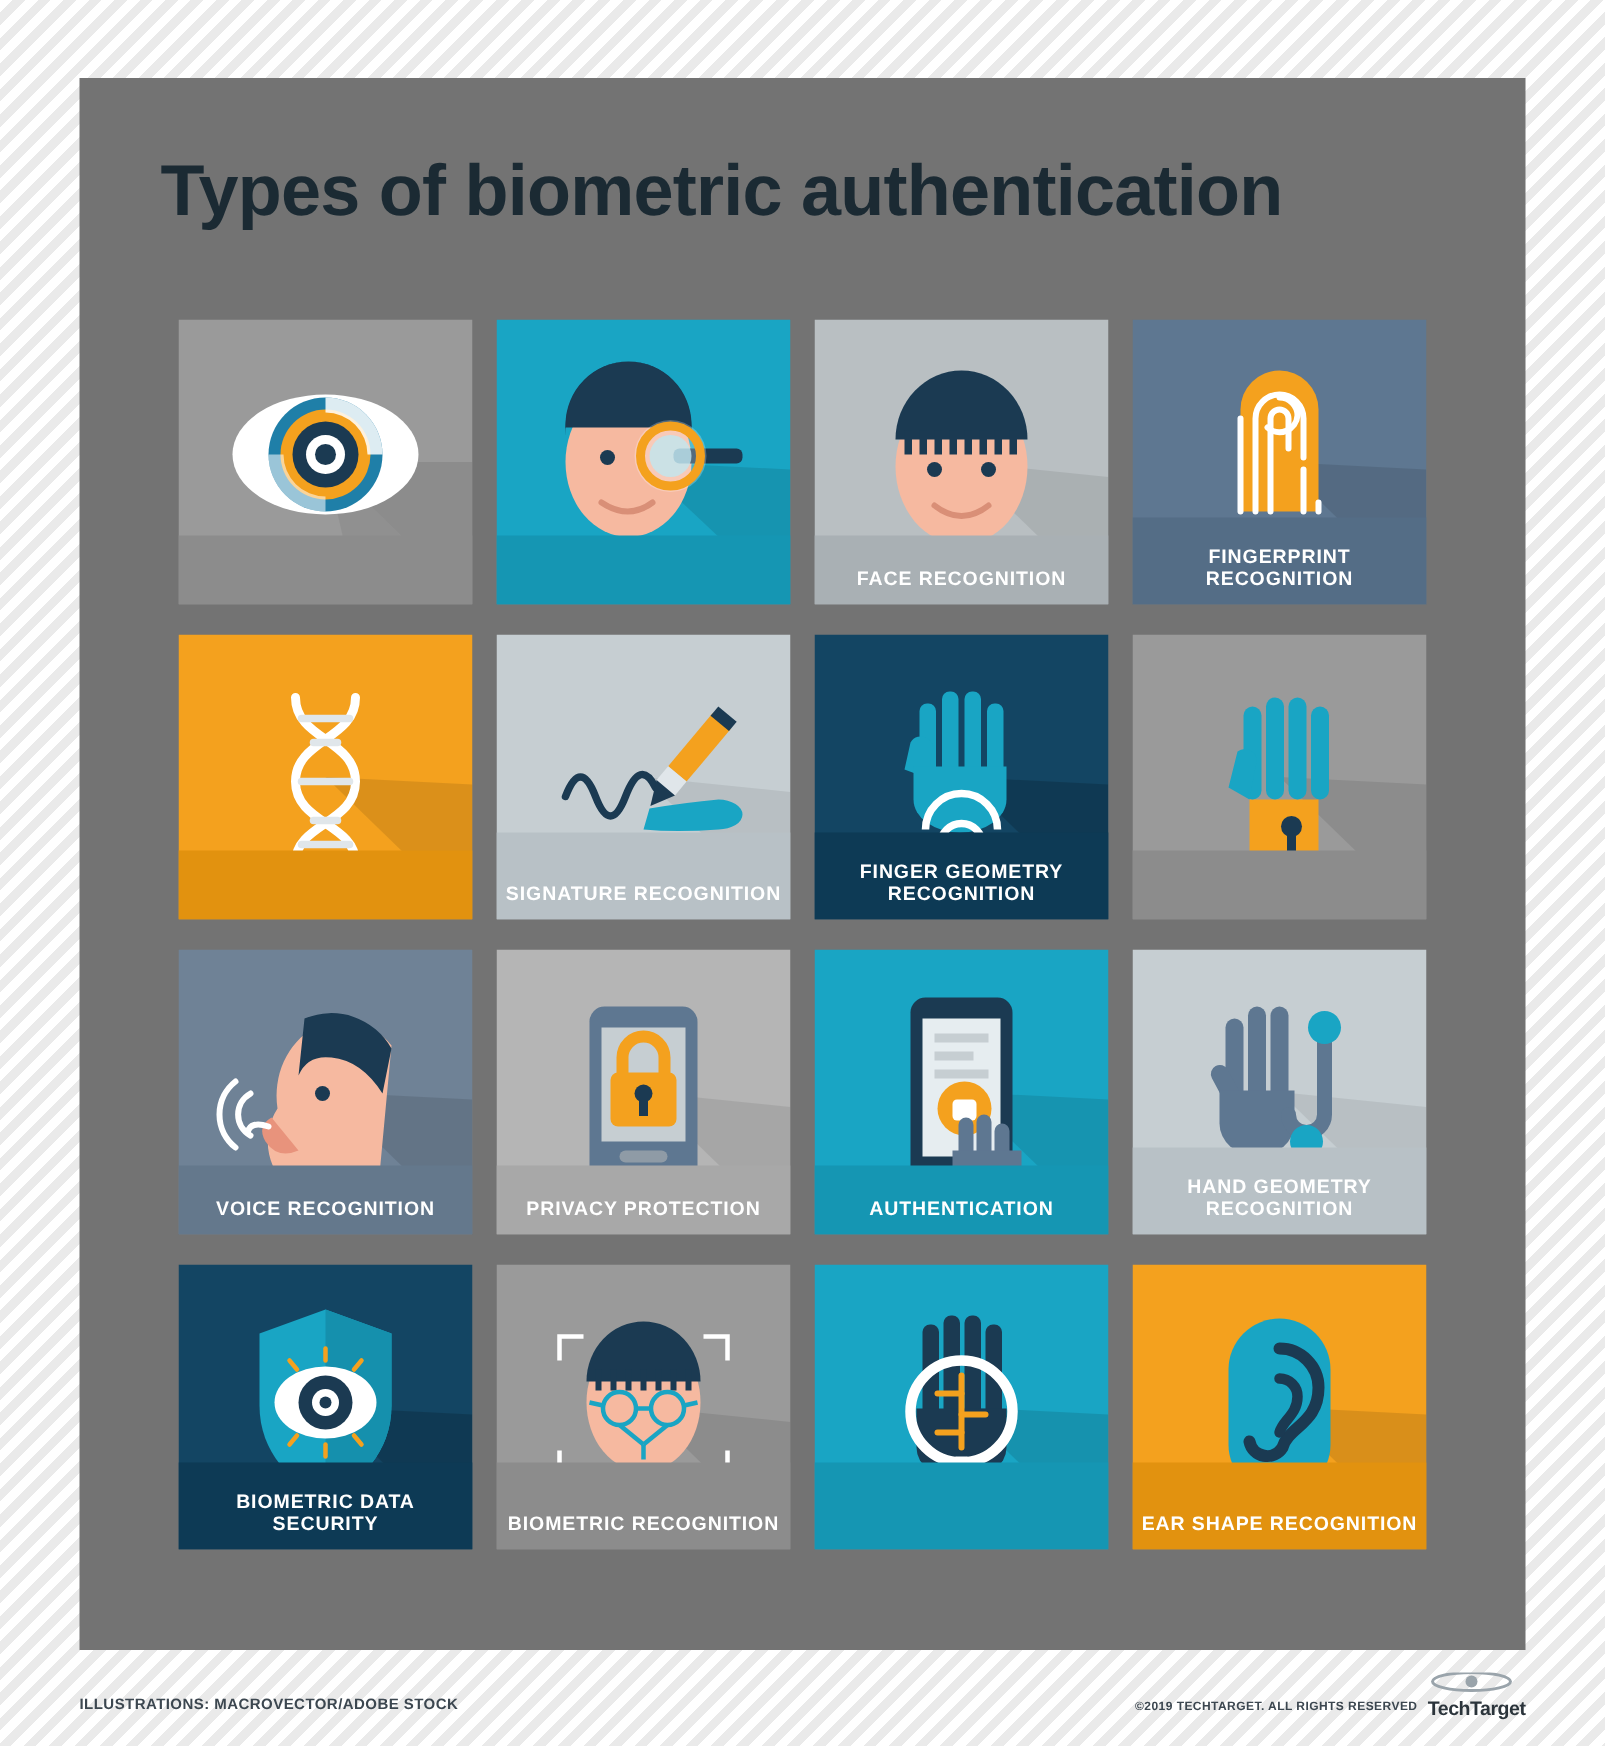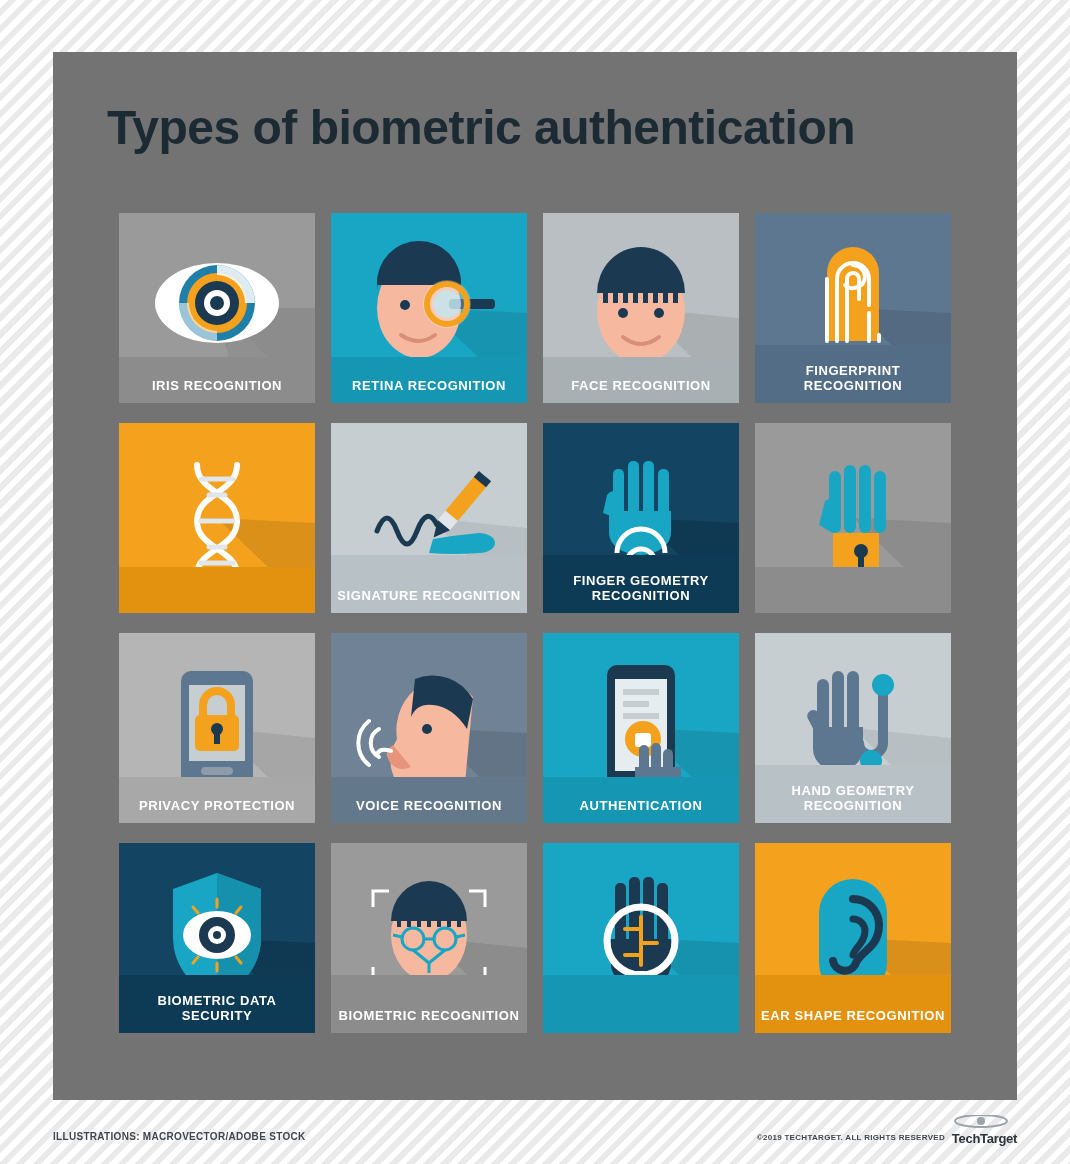--- a/index.html
+++ b/index.html
@@ -149,40 +149,38 @@
           <circle cx="98" cy="90" r="38" fill="#1f7fa8"></circle>
           <circle cx="98" cy="90" r="30" fill="#f4a11e"></circle>
           <circle cx="98" cy="90" r="22" fill="#1b3a52"></circle>
           <circle cx="98" cy="90" r="13" fill="#ffffff"></circle>
           <circle cx="98" cy="90" r="7" fill="#1b3a52"></circle>
           <path d="M98 52 A38 38 0 0 1 136 90 L126 90 A28 28 0 0 0 98 62 Z" fill="#ffffff" opacity="0.85"></path>
           <path d="M98 128 A38 38 0 0 1 60 90 L70 90 A28 28 0 0 0 98 118 Z" fill="#ffffff" opacity="0.55"></path>
         </svg>
       </div>
       <div class="label-band" style="background:#8c8c8c"></div>
-      <div class="label">Iris recognition</div>
     </div>
 
     <div class="tile">
       <div class="art" style="background:#19a5c4">
         <svg width="196" height="190" viewBox="0 0 196 190">
           <path d="M95 95 L196 190 L196 100 Z" fill="rgba(0,0,0,0.10)"></path>
           <ellipse cx="88" cy="95" rx="42" ry="50" fill="#f6b9a0"></ellipse>
           <path d="M46 78 a42 50 0 0 1 84 0 l0 -8 a42 42 0 0 0 -84 0 z" fill="#1b3a52"></path>
           <path d="M46 72 a42 44 0 0 1 84 0 z" fill="#1b3a52"></path>
           <circle cx="74" cy="92" r="5" fill="#1b3a52"></circle>
           <path d="M70 122 q18 12 34 0" stroke="#d98f77" stroke-width="4" fill="none" stroke-linecap="round"></path>
           <rect x="118" y="86" width="46" height="10" rx="4" fill="#1b3a52"></rect>
           <circle cx="116" cy="91" r="24" fill="#ffffff" opacity="0.25"></circle>
           <circle cx="116" cy="91" r="20" fill="none" stroke="#f4a11e" stroke-width="6"></circle>
           <circle cx="116" cy="91" r="14" fill="#bfe6f0" opacity="0.8"></circle>
         </svg>
       </div>
       <div class="label-band" style="background:#1596b3"></div>
-      <div class="label">Retina recognition</div>
     </div>
 
     <div class="tile">
       <div class="art" style="background:#b9bfc2">
         <svg width="196" height="190" viewBox="0 0 196 190">
           <path d="M98 95 L196 190 L196 105 Z" fill="rgba(0,0,0,0.08)"></path>
           <ellipse cx="98" cy="98" rx="44" ry="52" fill="#f6b9a0"></ellipse>
           <path d="M54 80 a44 46 0 0 1 88 0 z" fill="#1b3a52"></path>
           <g fill="#1b3a52">
             <rect x="60" y="74" width="5" height="16"></rect>
@@ -297,53 +295,53 @@
             <path d="M70 78 a8 8 0 0 1 12 10 l-4 22 -14 -8 z"></path>
           </g>
           <circle cx="106" cy="128" r="7" fill="#1b3a52"></circle>
           <rect x="103" y="132" width="6" height="14" fill="#1b3a52"></rect>
         </svg>
       </div>
       <div class="label-band" style="background:#8c8c8c"></div>
     </div>
 
     <div class="tile">
-      <div class="art" style="background:#b5b5b5">
-        <svg width="196" height="190" viewBox="0 0 196 190">
-          <path d="M98 95 L196 190 L196 105 Z" fill="rgba(0,0,0,0.08)"></path>
-          <rect x="62" y="38" width="72" height="116" rx="10" fill="#5e7791"></rect>
-          <rect x="70" y="52" width="56" height="76" fill="#c6ced2"></rect>
-          <rect x="82" y="134" width="32" height="8" rx="4" fill="#8f9ba6"></rect>
-          <path d="M84 84 v-12 a14 14 0 0 1 28 0 v12" stroke="#f4a11e" stroke-width="8" fill="none"></path>
-          <rect x="76" y="82" width="44" height="36" rx="5" fill="#f4a11e"></rect>
-          <circle cx="98" cy="96" r="6" fill="#1b3a52"></circle>
-          <rect x="95" y="99" width="6" height="12" fill="#1b3a52"></rect>
-        </svg>
-      </div>
-      <div class="label-band" style="background:#a8a8a8"></div>
-      <div class="label">Privacy protection</div>
-    </div>
-
-    <div class="tile">
       <div class="art" style="background:#6f8296">
         <svg width="196" height="190" viewBox="0 0 196 190">
           <path d="M98 95 L196 190 L196 100 Z" fill="rgba(0,0,0,0.10)"></path>
           <path d="M66 106 a44 50 0 0 1 76 -42 l-8 86 a40 40 0 0 1 -68 -44 z" fill="#f6b9a0"></path>
           <path d="M84 46 a46 46 0 0 1 58 20 l-6 30 q-14 -22 -34 -24 q-16 -2 -22 12 z" fill="#1b3a52"></path>
           <circle cx="96" cy="96" r="5" fill="#1b3a52"></circle>
           <path d="M62 112 q-10 6 -4 16 q8 12 22 6" fill="#e8937c"></path>
           <path d="M60 118 q-12 -4 -14 4" stroke="#ffffff" stroke-width="4" fill="none" stroke-linecap="round"></path>
           <g stroke="#ffffff" stroke-width="4" fill="none" stroke-linecap="round">
             <path d="M48 96 a16 16 0 0 0 0 28"></path>
             <path d="M38 88 a28 28 0 0 0 0 44"></path>
           </g>
         </svg>
       </div>
       <div class="label-band" style="background:#64788c"></div>
       <div class="label">Voice recognition</div>
+    </div>
+
+    <div class="tile">
+      <div class="art" style="background:#b5b5b5">
+        <svg width="196" height="190" viewBox="0 0 196 190">
+          <path d="M98 95 L196 190 L196 105 Z" fill="rgba(0,0,0,0.08)"></path>
+          <rect x="62" y="38" width="72" height="116" rx="10" fill="#5e7791"></rect>
+          <rect x="70" y="52" width="56" height="76" fill="#c6ced2"></rect>
+          <rect x="82" y="134" width="32" height="8" rx="4" fill="#8f9ba6"></rect>
+          <path d="M84 84 v-12 a14 14 0 0 1 28 0 v12" stroke="#f4a11e" stroke-width="8" fill="none"></path>
+          <rect x="76" y="82" width="44" height="36" rx="5" fill="#f4a11e"></rect>
+          <circle cx="98" cy="96" r="6" fill="#1b3a52"></circle>
+          <rect x="95" y="99" width="6" height="12" fill="#1b3a52"></rect>
+        </svg>
+      </div>
+      <div class="label-band" style="background:#a8a8a8"></div>
+      <div class="label">Privacy protection</div>
     </div>
 
     <div class="tile">
       <div class="art" style="background:#19a5c4">
         <svg width="196" height="190" viewBox="0 0 196 190">
           <path d="M98 95 L196 190 L196 100 Z" fill="rgba(0,0,0,0.10)"></path>
           <rect x="64" y="32" width="68" height="124" rx="10" fill="#1b3a52"></rect>
           <rect x="72" y="46" width="52" height="92" fill="#e6edf0"></rect>
           <rect x="80" y="56" width="36" height="6" fill="#c6ced2"></rect>
           <rect x="80" y="68" width="26" height="6" fill="#c6ced2"></rect>

